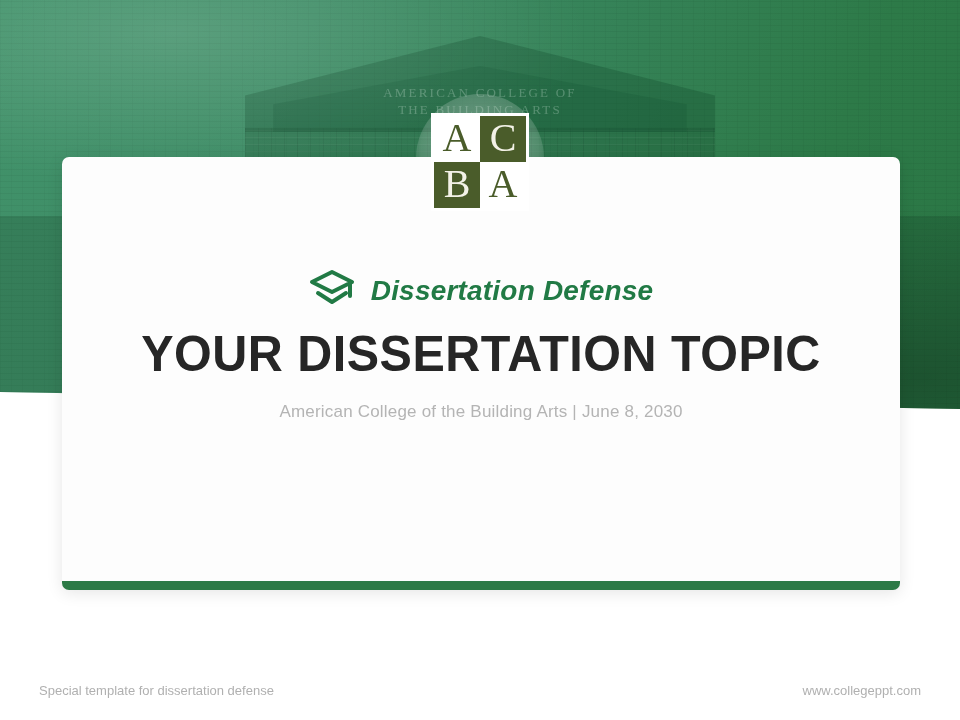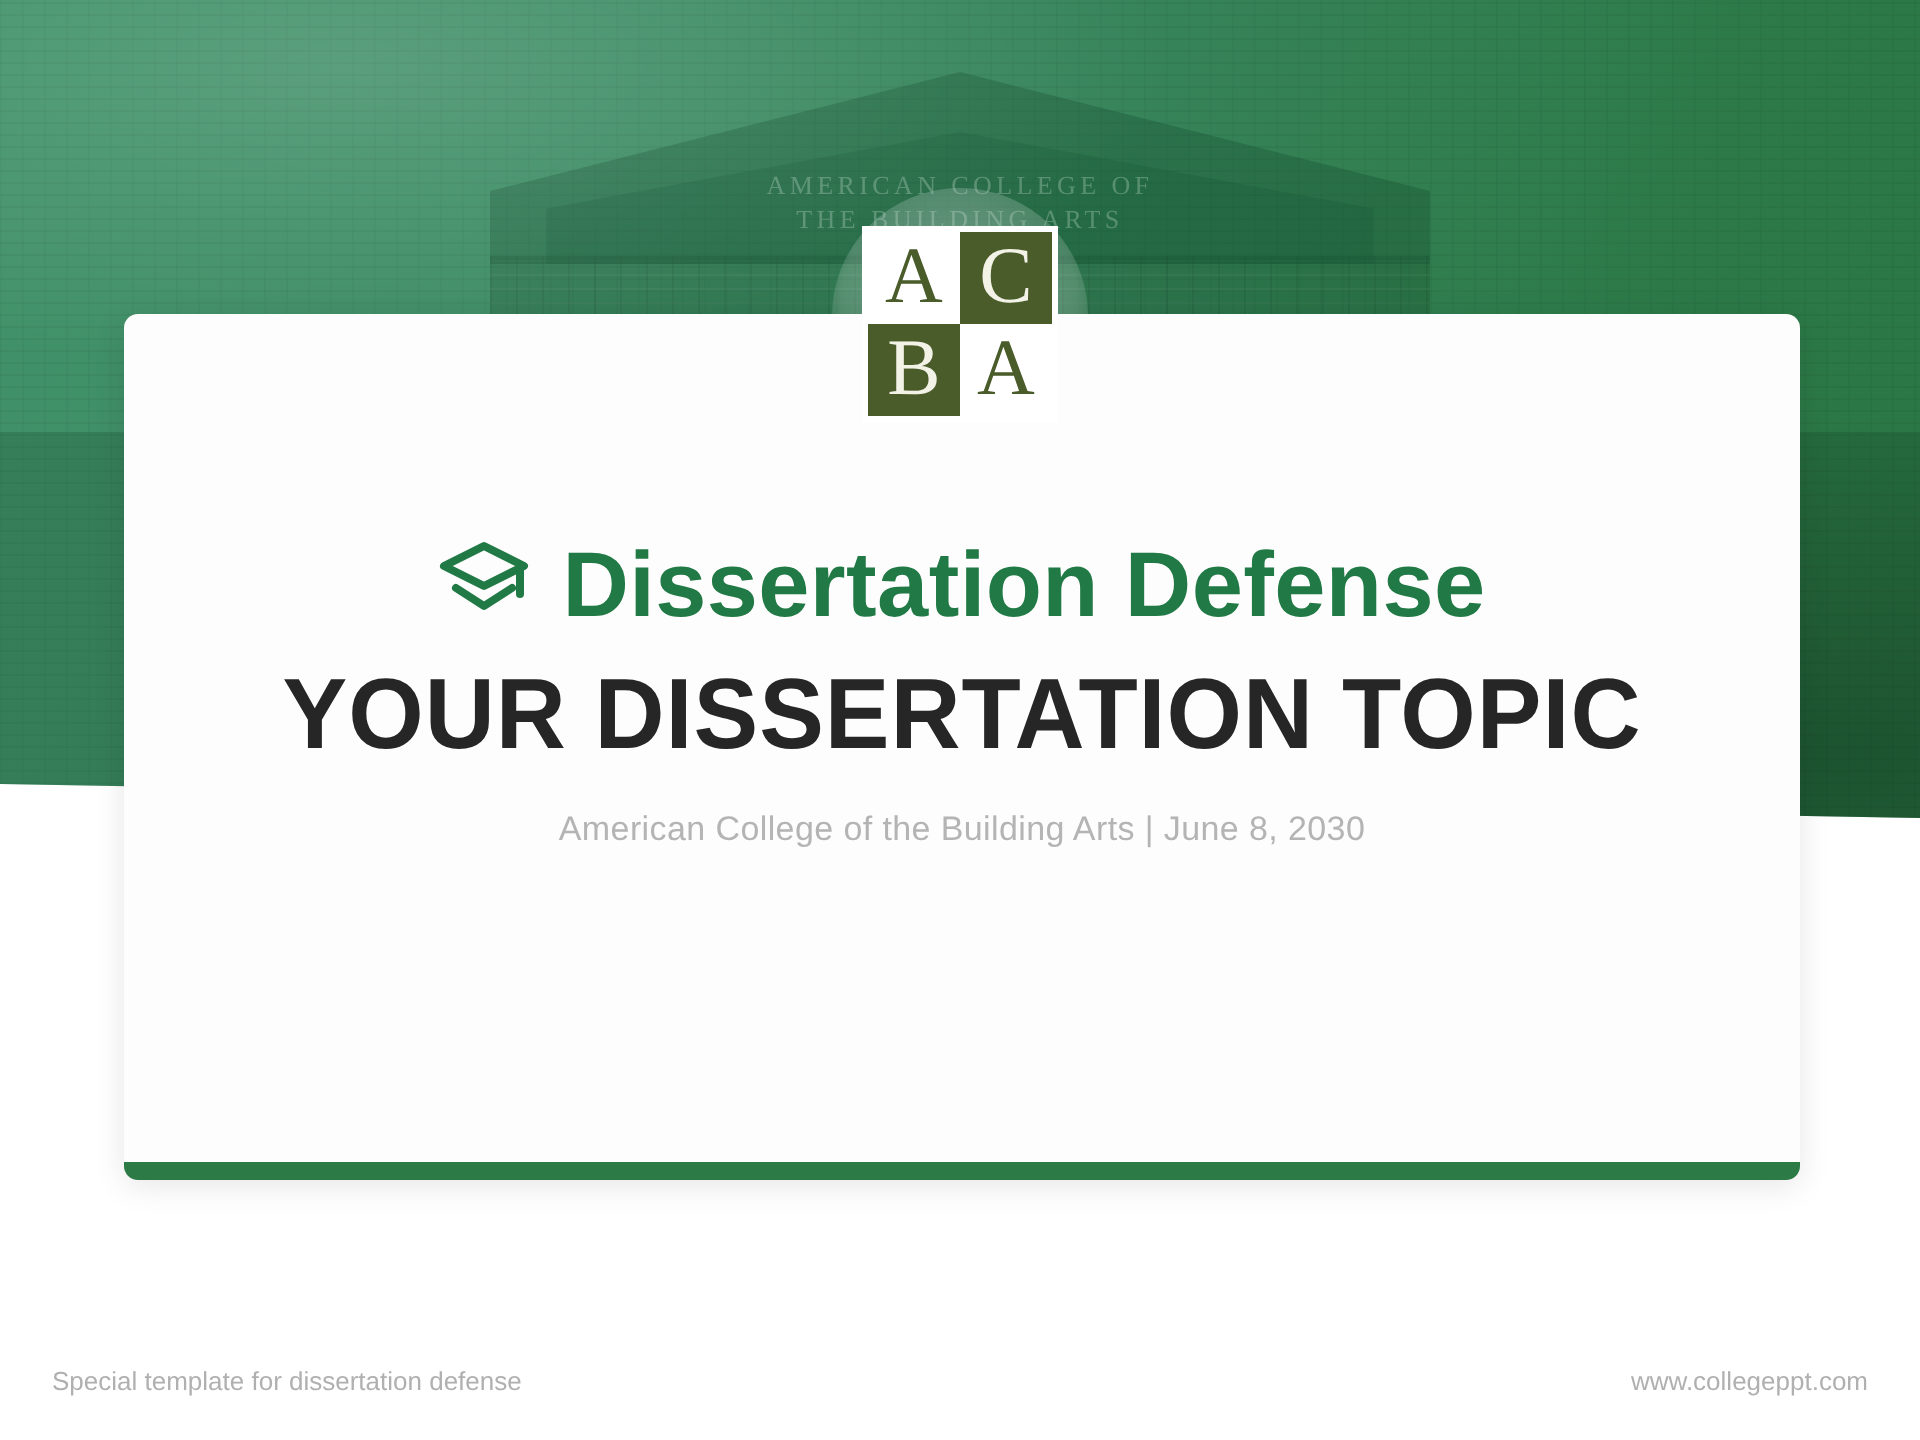--- a/index.html
+++ b/index.html
@@ -182,24 +182,25 @@
     left: 0; right: 0;
     top: 112px;
     text-align: center;
   }
   .eyebrow {
     display: flex;
     align-items: center;
     justify-content: center;
     gap: 16px;
     color: #217a45;
-    font-size: 46px;
+    font-size: 28px;
     font-weight: bold;
     letter-spacing: .2px;
     line-height: 1;
+    font-style: italic;
   }
   .cap-icon { display: block; }
   .main-title {
     margin-top: 14px;
     color: #262626;
     font-size: 50px;
     font-weight: bold;
     letter-spacing: .5px;
     line-height: 1.12;
     transform: scaleX(.97);
@@ -228,21 +229,21 @@
     letter-spacing: .2px;
   }
 
   
   .footer {
     position: absolute;
     left: 0; right: 0;
     bottom: 22px;
     display: flex;
     justify-content: space-between;
-    padding: 0 26px;
+    padding: 0 39px;
     color: #b0b0b0;
     font-size: 13px;
   }
 </style>
 </head>
 <body>
 
 <div id="slide">
 
   <div class="bg-wrap">

